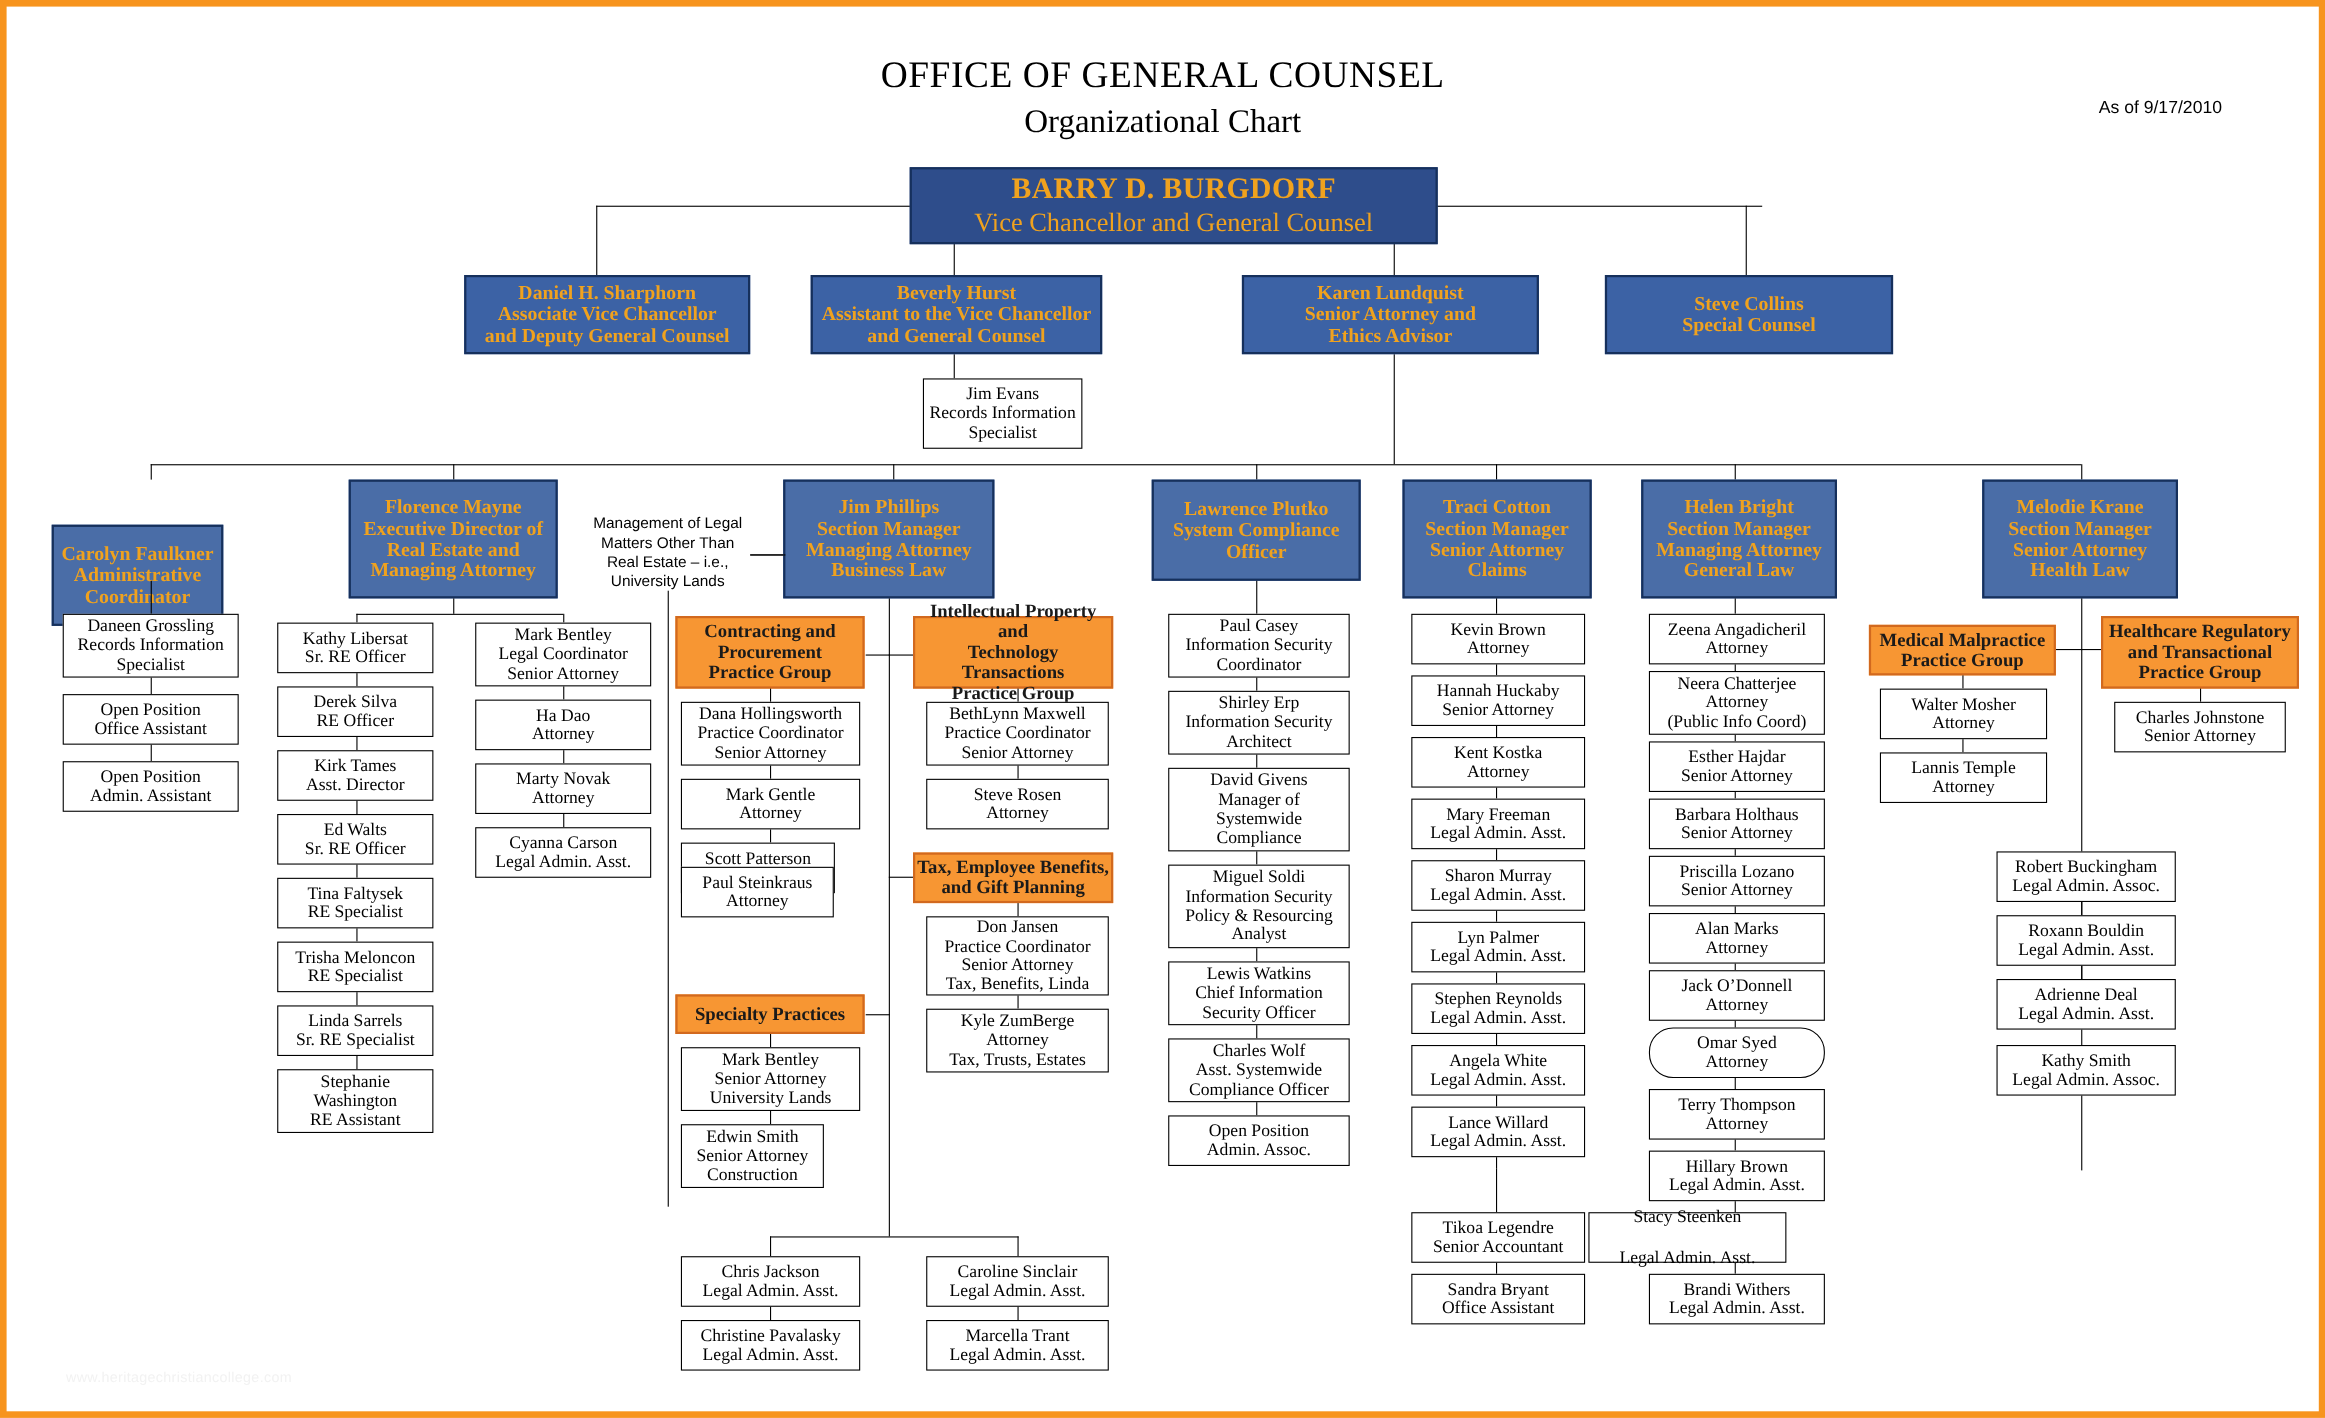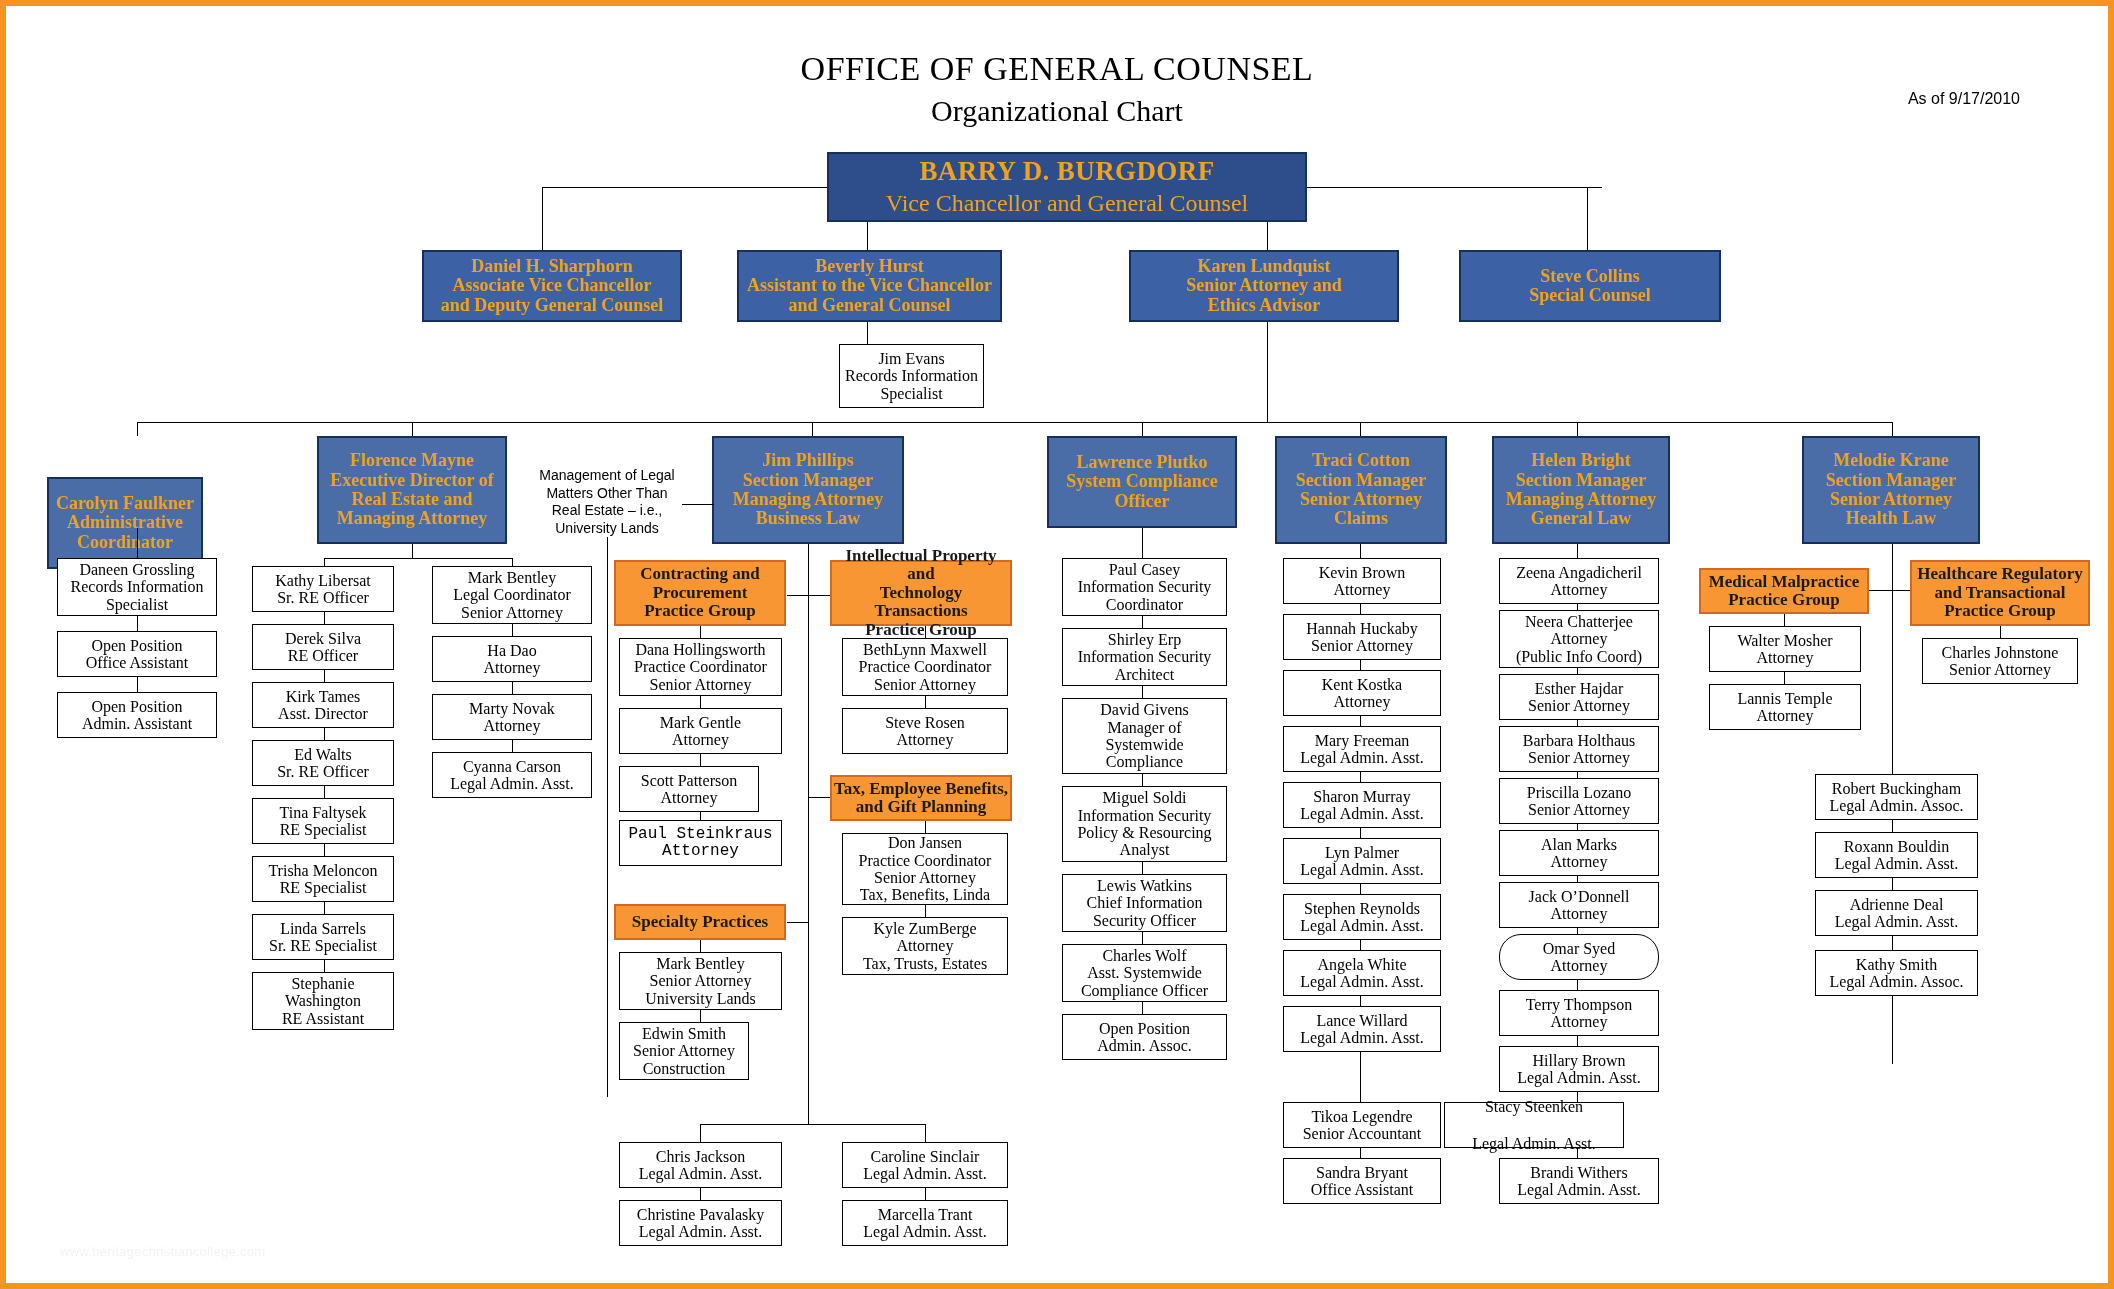--- a/index.html
+++ b/index.html
@@ -285,21 +285,21 @@
   <div class="box b-staff" style="left:607px;top:696px;width:163px;height:46px;">
     <span>Mark Gentle</span>
     <span>Attorney</span>
   </div>
   <div class="ln lnv" style="left:688px;top:742px;height:12px;"></div>
   <div class="box b-staff" style="left:607px;top:754px;width:140px;height:46px;">
     <span>Scott Patterson</span>
     <span>Attorney</span>
   </div>
   <div class="ln lnv" style="left:688px;top:800px;height:12px;"></div>
-  <div class="box b-staff" style="left:607px;top:808px;width:163px;height:46px;font-family:Liberation Mono, monospace;">
+  <div class="box b-staff" style="left:607px;top:776px;width:139px;height:46px;">
     <span>Paul Steinkraus</span>
     <span>Attorney</span>
   </div>
 
   <div class="ln lnh" style="left:775px;top:910px;width:22px;"></div>
   <div class="box b-grp" style="left:602px;top:892px;width:172px;height:36px;">
     <span>Specialty Practices</span>
   </div>
   <div class="ln lnv" style="left:688px;top:928px;height:12px;"></div>
   <div class="box b-staff" style="left:607px;top:940px;width:163px;height:58px;">

